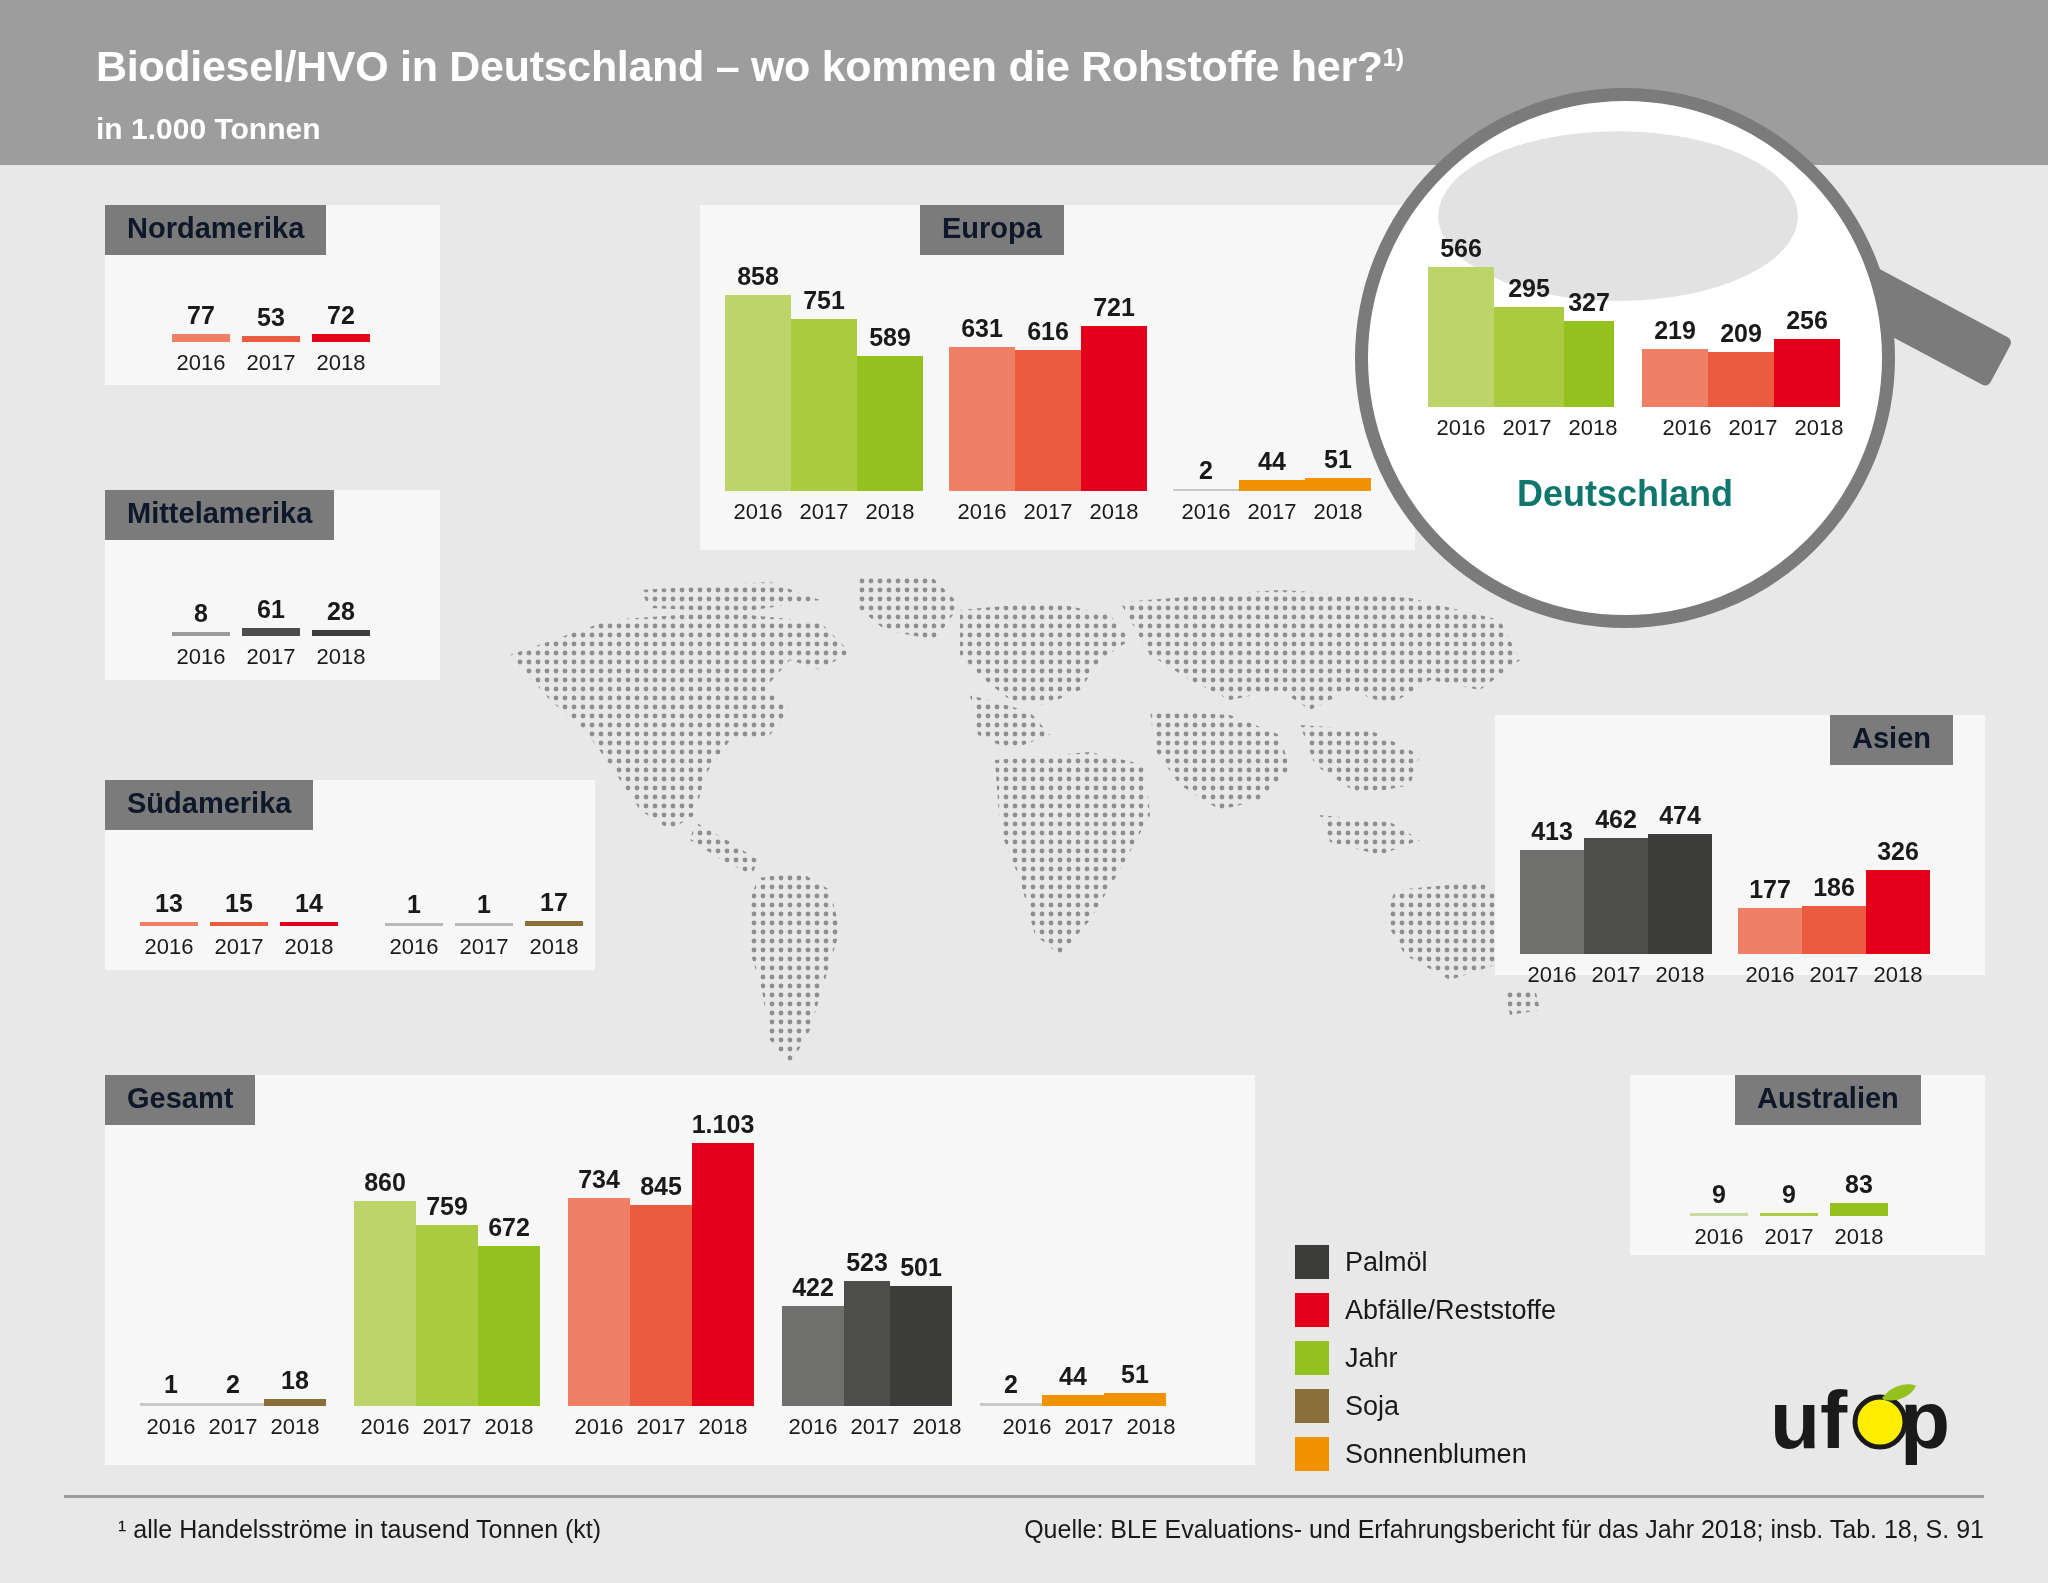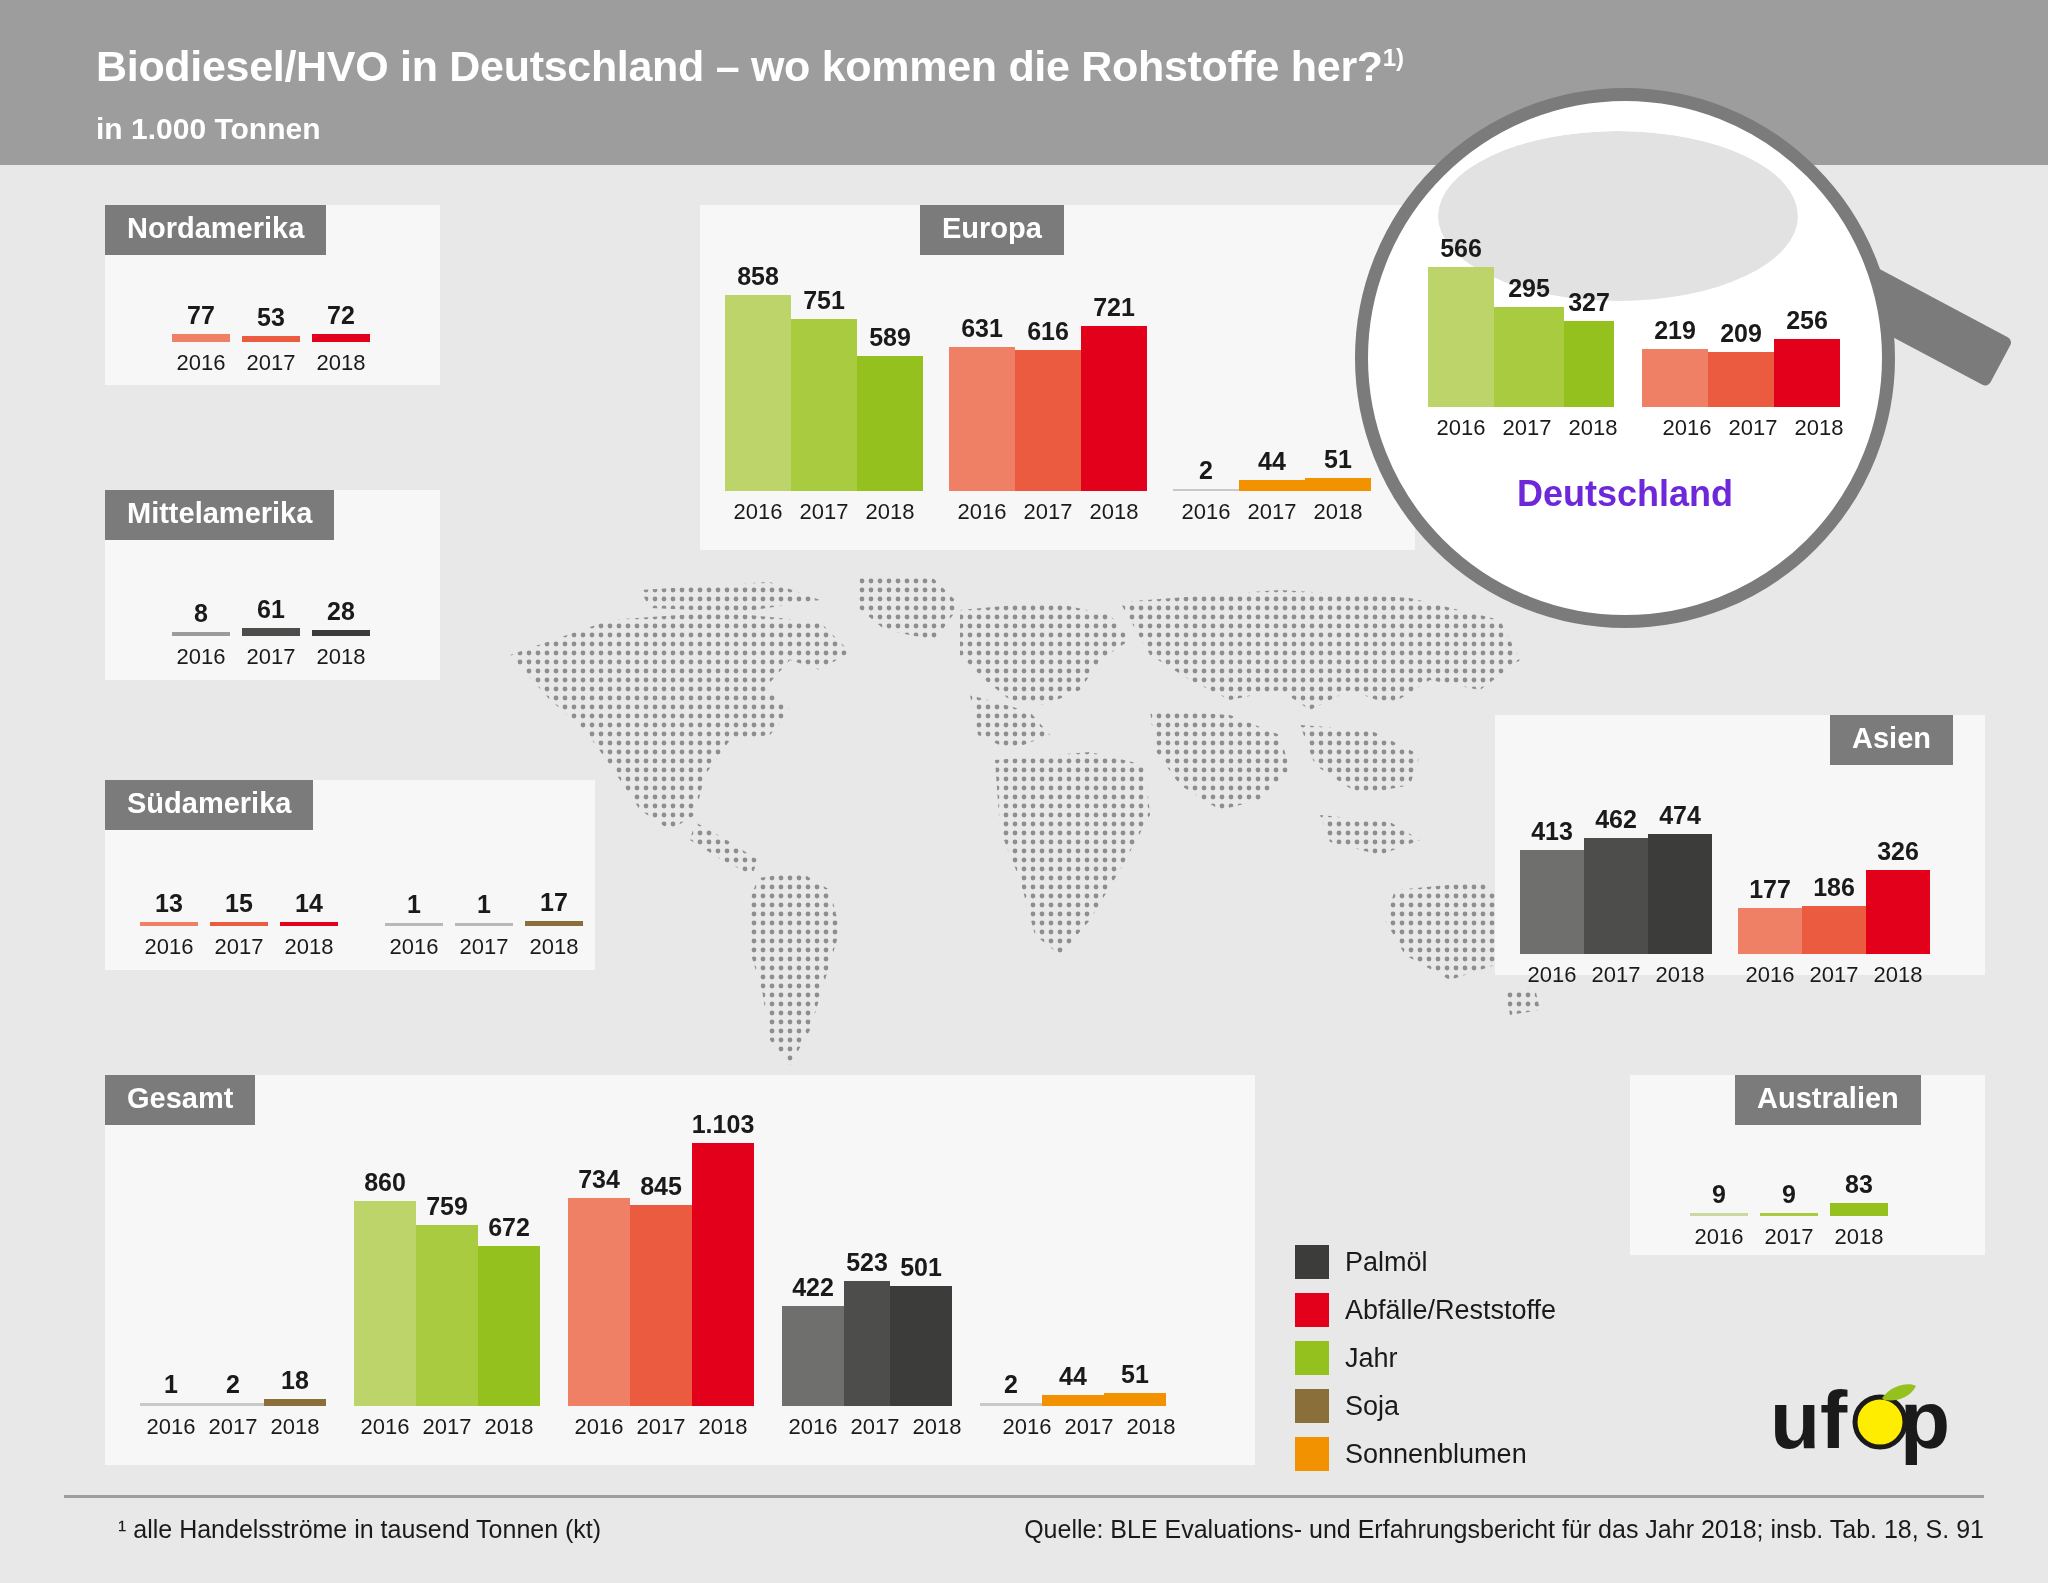--- a/index.html
+++ b/index.html
@@ -23,21 +23,21 @@
     white-space:nowrap;
   }
   .header .title sup { font-size:24px; vertical-align:super; }
   .header .subtitle {
     position:absolute; left:96px; top:112px;
     font-size:30px; font-weight:bold; color:#ffffff;
   }
   
   .panel { position:absolute; background:#f7f7f7; }
   .tab {
-    position:absolute; background:#7b7b7b; color:#ffffff;
+    position:absolute; background:#7b7b7b; color:#0f172a;
     font-size:29px; font-weight:bold;
     padding:7px 22px 10px 22px; white-space:nowrap;
   }
   
   .group { position:absolute; }
   .bars { position:absolute; left:0; bottom:34px; display:flex; align-items:flex-end; }
   .barwrap { position:relative; display:flex; flex-direction:column; align-items:center; justify-content:flex-end; }
   .bar { width:100%; }
   .barval {
     font-size:25px; font-weight:bold; color:#1a1a1a; margin-bottom:4px;
@@ -68,21 +68,21 @@
     overflow:hidden;
   }
   .mag-gloss {
     position:absolute; left:70px; top:30px; width:360px; height:170px;
     border-radius:50% 50% 45% 45%;
     background:#e2e2e2;
     clip-path: ellipse(50% 50% at 50% 50%);
   }
   .mag-label {
     position:absolute; width:100%; text-align:center; top:372px;
-    font-size:36px; font-weight:bold; color:#6d28d9;
+    font-size:36px; font-weight:bold; color:#0f766e;
   }
   
   .ufop { position:absolute; left:1770px; top:1370px; width:220px; height:95px; }
 </style>
 </head>
 <body>
 
 <div class="header">
   <div class="title">
     <span>Biodiesel/HVO in Deutschland – wo kommen die Rohstoffe her?</span><sup>1)</sup>

